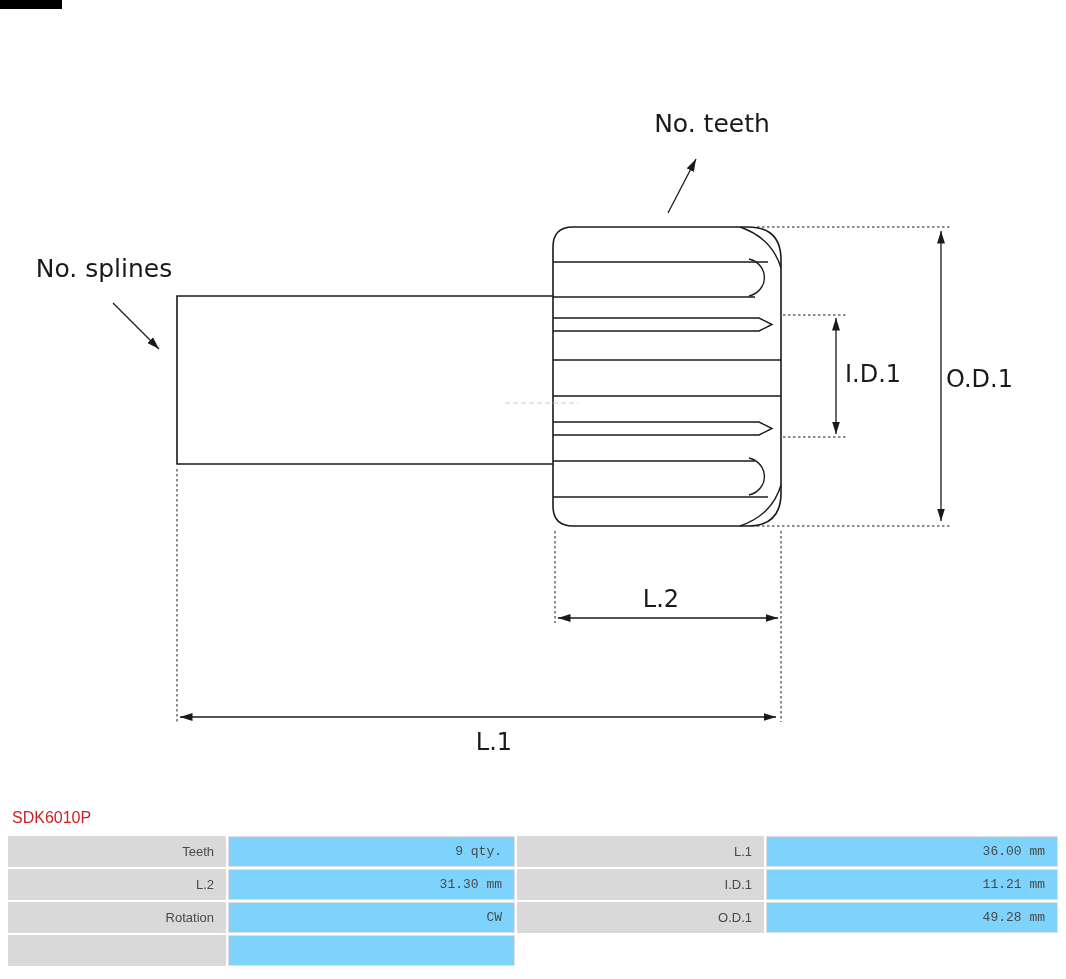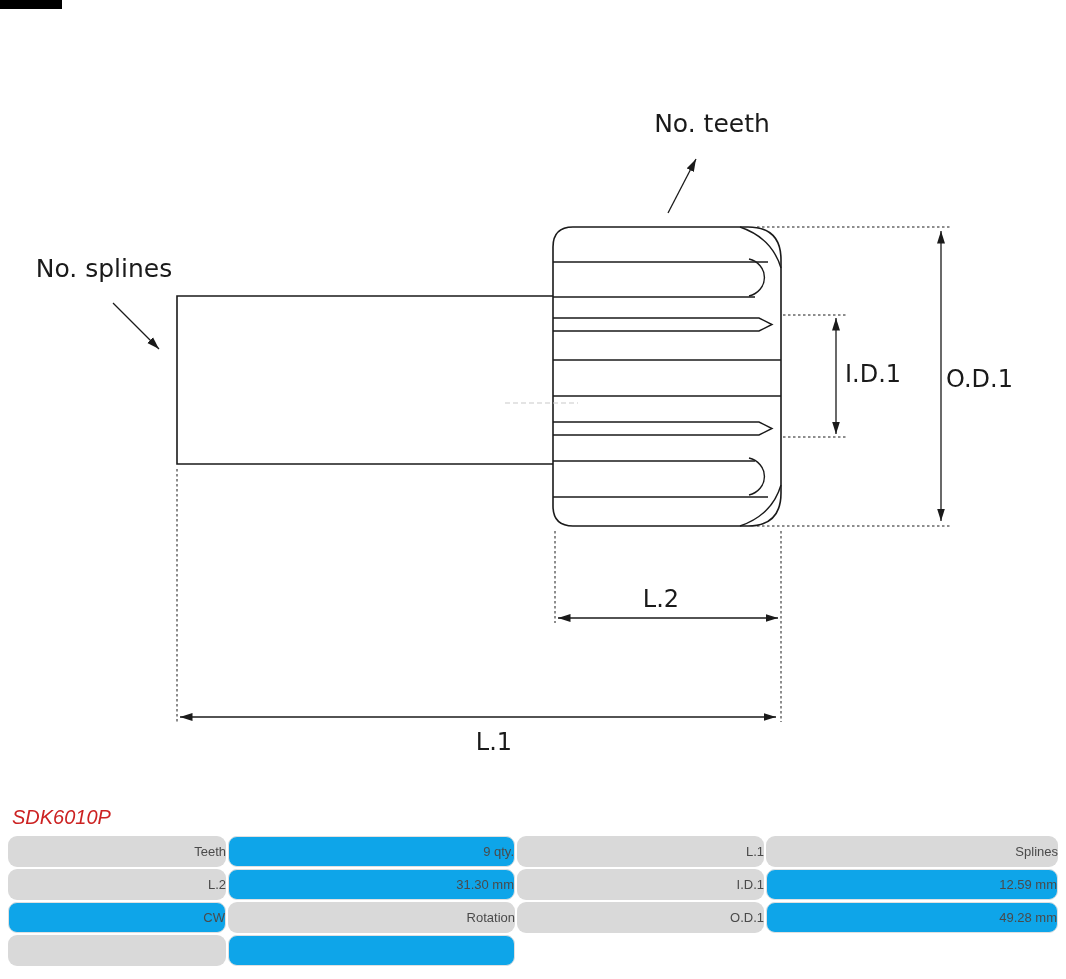--- a/index.html
+++ b/index.html
@@ -17,42 +17,41 @@
     width: 62px; height: 9px;
     background: #000000;
   }
   .diagram-wrap { width: 1026px; height: 790px; }
   svg text {
     font-family: "DejaVu Sans", "Liberation Sans", sans-serif;
     fill: #1a1a1a;
   }
   .product-code {
     margin: 18px 0 9px 12px;
-    font-size: 20px;
+    font-size: 16px;
     line-height: 19px;
     color: #cc2222;
-    font-style: italic;
   }
   .spec-table {
     margin: 0 8px;
     display: grid;
     grid-template-columns: 218px 287px 247px 1fr;
     gap: 2px;
   }
   .cell {
     height: 31px;
     display: flex;
     align-items: center;
     justify-content: flex-end;
+    padding-right: 12px;
     font-size: 13px;
     color: #4a4a4a;
-    border-radius: 9px;
   }
   .cell.lbl { background: #d9d9d9; }
-  .cell.val { background: #0ea5e9; border: 1px solid #e0e0e0; }
+  .cell.val { background: #7dd3fc; border: 1px solid #e0e0e0; font-family: Liberation Mono, monospace; }
 </style>
 </head>
 <body>
 
 <div class="top-left-bar"></div>
 
 <div class="diagram-wrap">
 <svg width="1066" height="790" viewBox="0 0 1066 790">
   <defs>
     <marker id="arr" markerUnits="userSpaceOnUse" markerWidth="13" markerHeight="9" refX="12.5" refY="4.5" orient="auto-start-reverse">
@@ -115,27 +114,27 @@
 </svg>
 </div>
 
 <div class="product-code">SDK6010P</div>
 
 <div class="spec-table">
 
   <div class="cell lbl">Teeth</div>
   <div class="cell val">9 qty.</div>
   <div class="cell lbl">L.1</div>
+  <div class="cell val">36.00 mm</div>
 
-  <div class="cell lbl">Splines</div>
   <div class="cell lbl">L.2</div>
   <div class="cell val">31.30 mm</div>
 
   <div class="cell lbl">I.D.1</div>
-  <div class="cell val">12.59 mm</div>
+  <div class="cell val">11.21 mm</div>
+  <div class="cell lbl">Rotation</div>
   <div class="cell val">CW</div>
-  <div class="cell lbl">Rotation</div>
 
   <div class="cell lbl">O.D.1</div>
   <div class="cell val">49.28 mm</div>
   <div class="cell lbl"></div>
   <div class="cell val"></div>
 </div>
 
 </body></html>

